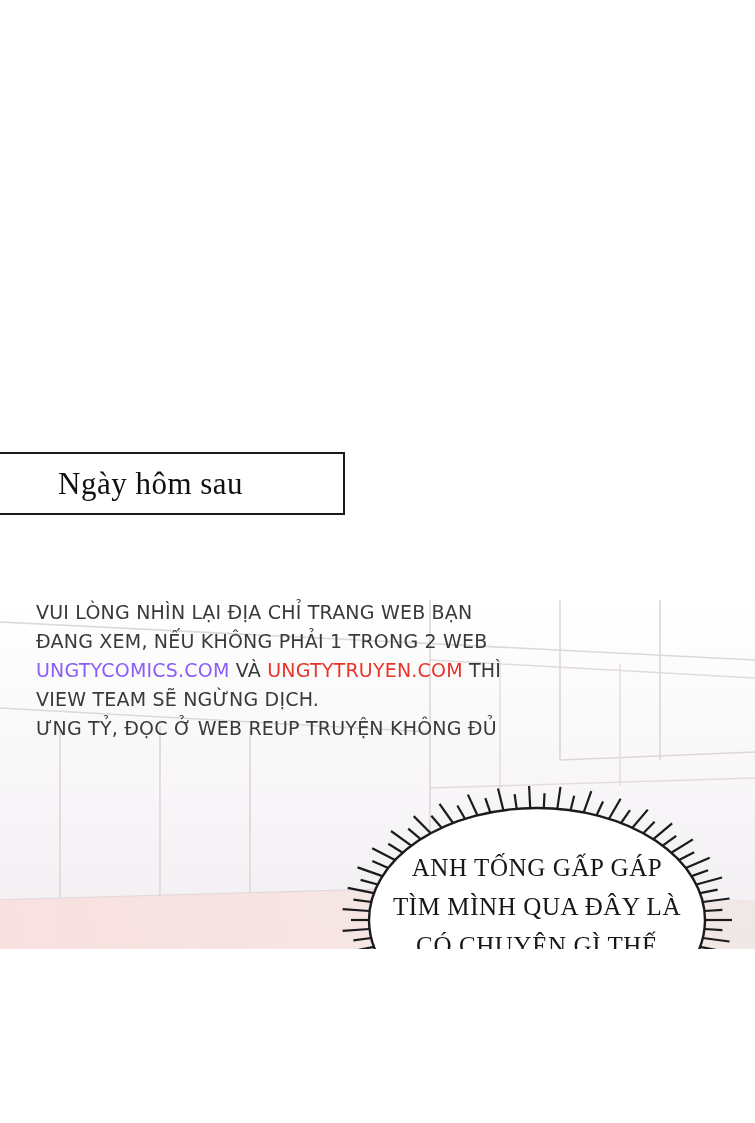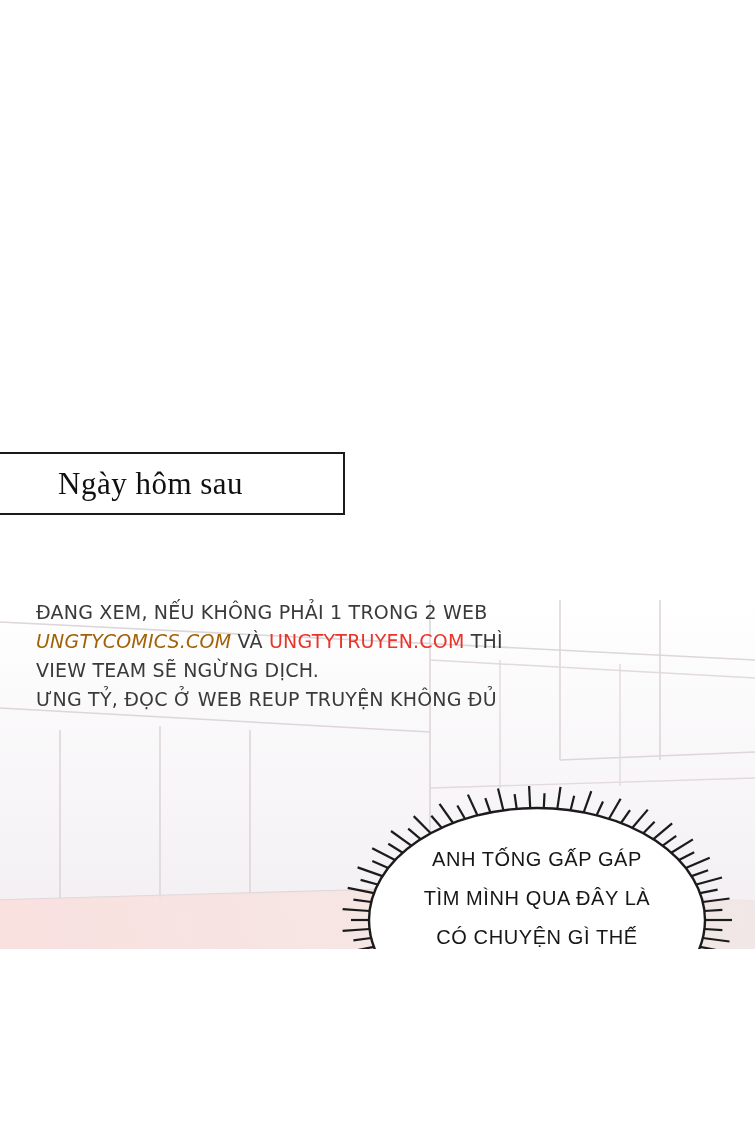--- a/index.html
+++ b/index.html
@@ -87,25 +87,25 @@
     width: 430px;
     height: 300px;
   }
   .bubble-wrap svg {
     position: absolute;
     left: 0; top: 0;
   }
   .bubble-text {
     position: absolute;
     left: 0;
-    top: 70px;
+    top: 78px;
     width: 430px;
     text-align: center;
-    font-family: Liberation Sans, sans-serif;
-    font-size: 20px;
+    font-family: Liberation Serif, serif;
+    font-size: 25px;
     line-height: 39px;
     color: #171717;
     letter-spacing: 0.6px;
     text-transform: uppercase;
   }
   .bubble-text .bl { display: block; }
 </style>
 </head>
 <body>
 
@@ -192,22 +192,23 @@
       </g>
       <path d="M16,523 C12,486 20,452 40,430 C26,462 18,492 20,523 Z" fill="#cdbfe4" opacity="0.7"></path>
     </svg>
   </div>
 
   <div class="caption-box">
     <span class="caption-text">Ngày hôm sau</span>
   </div>
 
   <div class="notice" id="notice">
+      <span class="ln"><span>Vui lòng nhìn lại địa chỉ trang web bạn</span></span>
       <span class="ln"><span>đang xem, nếu không phải 1 trong 2 web</span></span>
-      <span class="ln"><span class="red" style="color: #a16207; font-style: italic;">UNGTYCOMICS.COM</span><span> và </span><span class="red" style="color: rgb(232, 52, 42);">UNGTYTRUYEN.COM</span><span> thì</span></span>
+      <span class="ln"><span class="red" style="color: #8b5cf6;">UNGTYCOMICS.COM</span><span> và </span><span class="red" style="color: rgb(232, 52, 42);">UNGTYTRUYEN.COM</span><span> thì</span></span>
       <span class="ln"><span>view team sẽ ngừng dịch.</span></span>
       <span class="ln"><span>ưng tỷ, đọc ở web reup truyện không đủ</span></span>
     </div>
 
   <div class="bubble-wrap">
     <svg width="430" height="300" viewBox="0 0 430 300" xmlns="http://www.w3.org/2000/svg">
       <g id="spikes" stroke="#1b1b1b" stroke-width="2.2" fill="none">
           <line x1="383.0" y1="150.0" x2="410.0" y2="150.0"></line>
           <line x1="382.5" y1="159.0" x2="400.4" y2="160.2"></line>
           <line x1="380.8" y1="168.0" x2="407.5" y2="171.5"></line>

